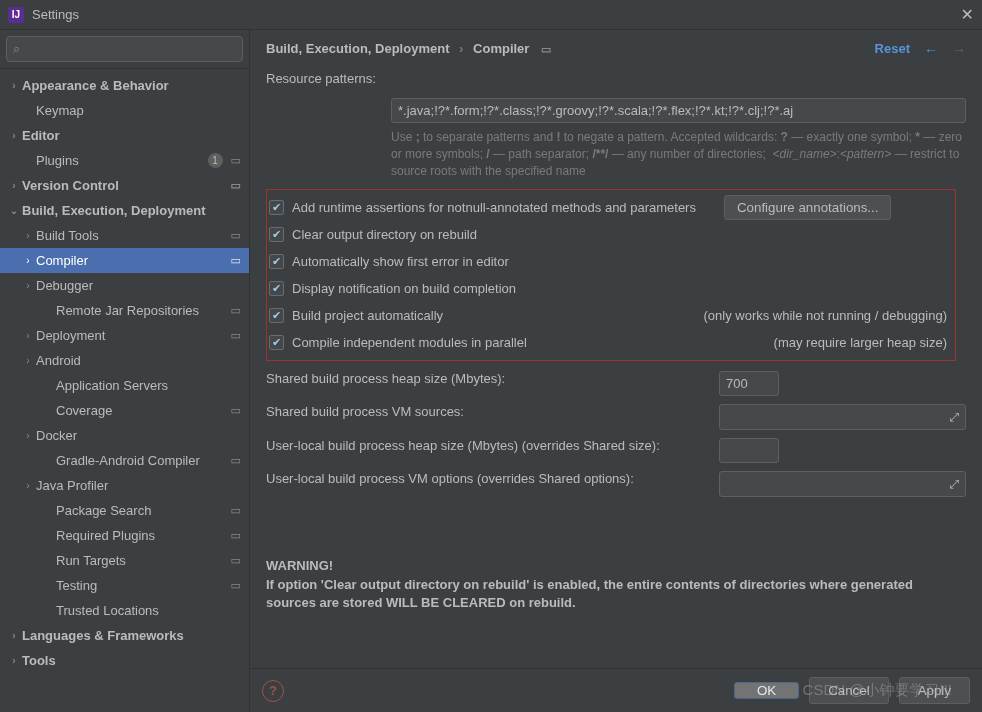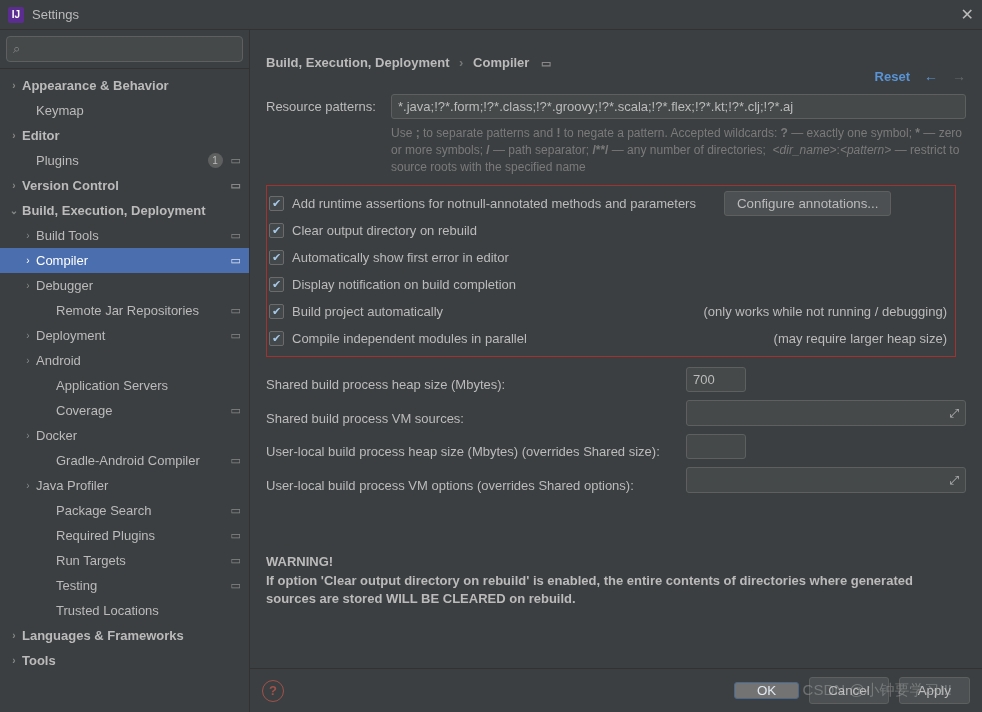--- a/index.html
+++ b/index.html
@@ -116,41 +116,41 @@
   display: flex;
   align-items: center;
   padding: 10px 16px 10px 16px;
 }
 .breadcrumb {
   font-weight: bold;
   color: #bbbbbb;
 }
 .breadcrumb .sep { color: #777; margin: 0 6px; }
 .breadcrumb .scope-icon { color: #888; margin-left: 8px; font-size: 11px;}
-.header-actions { margin-left: auto; display: flex; align-items: center; gap: 14px; margin-top: 28px; }
+.header-actions { margin-left: auto; display: flex; align-items: center; gap: 14px; }
 .reset-link { color: #5894d6; font-weight: bold; cursor: pointer; }
 .nav-arrow { color: #5894d6; font-size: 14px; cursor: pointer; }
 .nav-arrow.disabled { color: #666; }
 .content-body {
   flex: 1;
   overflow-y: auto;
   padding: 0 16px 10px 16px;
 }
 .form-row { display: flex; align-items: flex-start; margin-bottom: 6px; }
 .form-label { width: 125px; padding-top: 5px; }
 .text-input {
   background: #45494a;
   border: 1px solid #5e6060;
   border-radius: 3px;
   color: #bbbbbb;
   padding: 4px 6px;
   font-family: inherit;
   font-size: 13px;
 }
-.resource-input { flex: 1; }
+.resource-input { flex: 1; margin-top: 32px; }
 .hint {
   color: #7a7a7a;
   font-size: 12px;
   margin-left: 125px;
   margin-bottom: 10px;
   line-height: 1.4;
 }
 .hint i { font-style: italic; }
 .check-highlight {
   border: 1px solid #a0322f;
@@ -183,22 +183,23 @@
 .btn {
   background: #4c5052;
   border: 1px solid #5e6060;
   border-radius: 3px;
   color: #bbbbbb;
   padding: 4px 12px;
   cursor: pointer;
 }
 .field-row {
   display: flex;
-  align-items: flex-end;
+  align-items: flex-start;
   margin: 8px 0;
+  gap: 33px;
 }
 .field-row .fl { width: 420px; }
 .small-input { width: 60px; }
 .vm-wrap {
   flex: 1;
   display: flex;
   align-items: center;
   background: #45494a;
   border: 1px solid #5e6060;
   border-radius: 3px;

